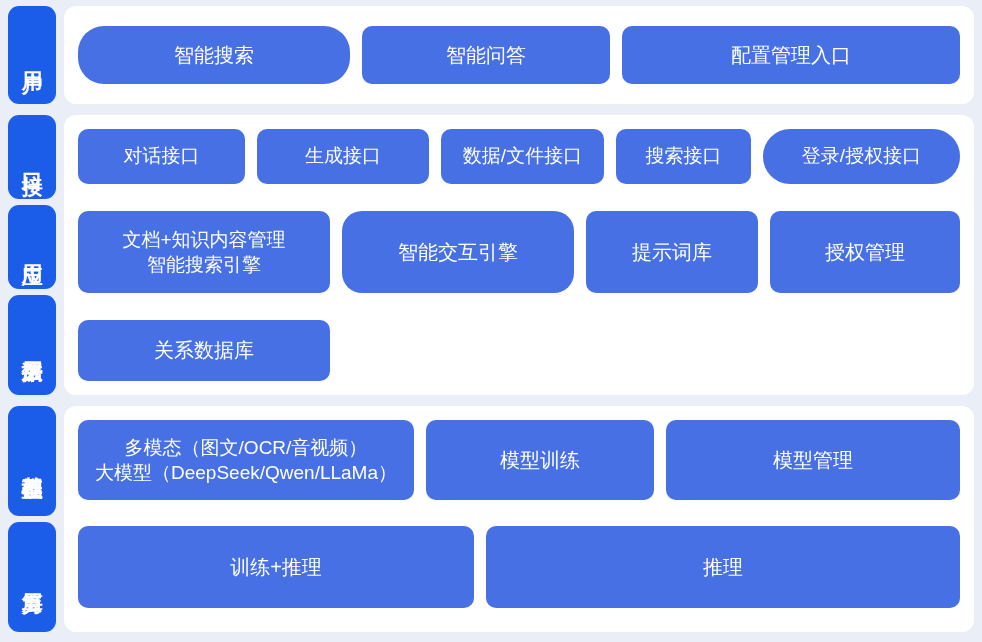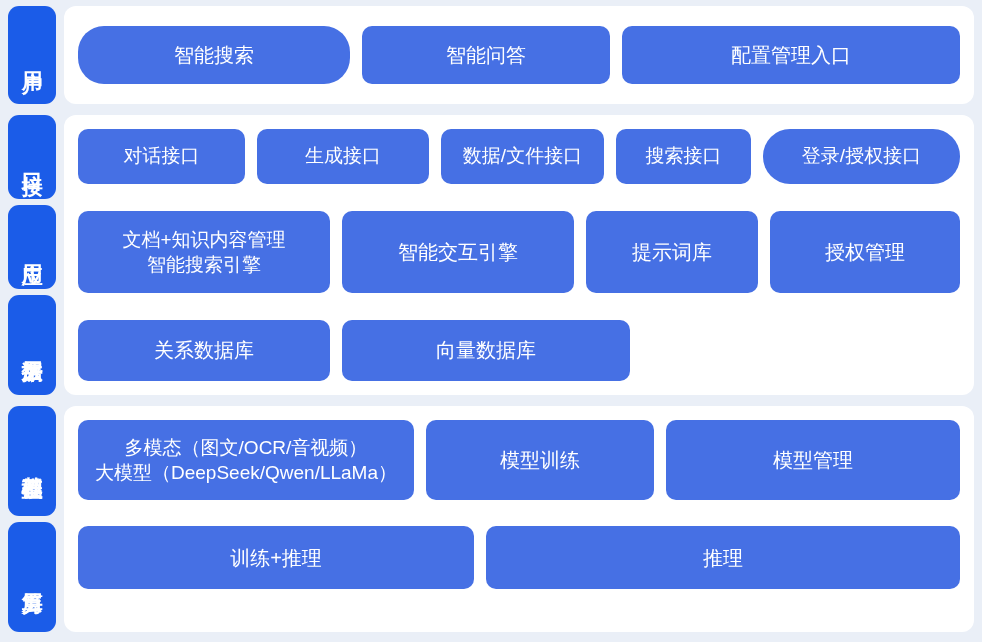--- a/index.html
+++ b/index.html
@@ -86,21 +86,21 @@
 
   .row {
     display: flex;
     gap: 12px;
     align-items: stretch;
   }
   .row-interface { height: 56px; }
   .row-app       { height: 82px; }
   .row-data      { height: 62px; border-radius: 23px; }
   .row-model     { height: 80px; }
-  .row-compute   { height: 63px; }
+  .row-compute   { height: 82px; }
   .row-users     { height: 58px; }
 
   
   .tile {
     background: #4670e4;
     border-radius: 10px;
     color: #ffffff;
     display: flex;
     align-items: center;
     justify-content: center;
@@ -120,21 +120,21 @@
   .row-users .tile:nth-child(2) { flex: 0 0 248px; }
   .row-users .tile:nth-child(3) { flex: 1 1 auto; }
 
   .row-interface .tile:nth-child(1) { flex: 0 0 167px; }
   .row-interface .tile:nth-child(2) { flex: 0 0 172px; }
   .row-interface .tile:nth-child(3) { flex: 0 0 163px; }
   .row-interface .tile:nth-child(4) { flex: 0 0 135px; }
   .row-interface .tile:nth-child(5) { flex: 1 1 auto; border-radius: 27px; }
 
   .row-app .tile:nth-child(1) { flex: 0 0 252px; }
-  .row-app .tile:nth-child(2) { flex: 0 0 232px; }
+  .row-app .tile:nth-child(2) { flex: 0 0 232px; border-radius: 20px; }
   .row-app .tile:nth-child(3) { flex: 0 0 172px; }
   .row-app .tile:nth-child(4) { flex: 1 1 auto; }
 
   .row-data .tile:nth-child(1) { flex: 0 0 252px; }
   .row-data .tile:nth-child(2) { flex: 0 0 288px; }
   .row-data .tile:nth-child(3) { flex: 1 1 auto; }
 
   .row-model .tile:nth-child(1) { flex: 0 0 336px; }
   .row-model .tile:nth-child(2) { flex: 0 0 228px; }
   .row-model .tile:nth-child(3) { flex: 1 1 auto; }
@@ -179,21 +179,20 @@
       <div class="row row-app">
         <div class="tile multi">文档+知识内容管理
 智能搜索引擎</div>
         <div class="tile">智能交互引擎</div>
         <div class="tile">提示词库</div>
         <div class="tile">授权管理</div>
       </div>
 
       <div class="row row-data">
         <div class="tile">关系数据库</div>
-        <div class="tile">向量数据库</div>
       </div>
 
     </div>
   </div>
 
   <div class="band band-bottom">
     <div class="rail rail-bottom">
       <div class="rail-tab">基础模型</div>
       <div class="rail-tab">算力层</div>
     </div>

